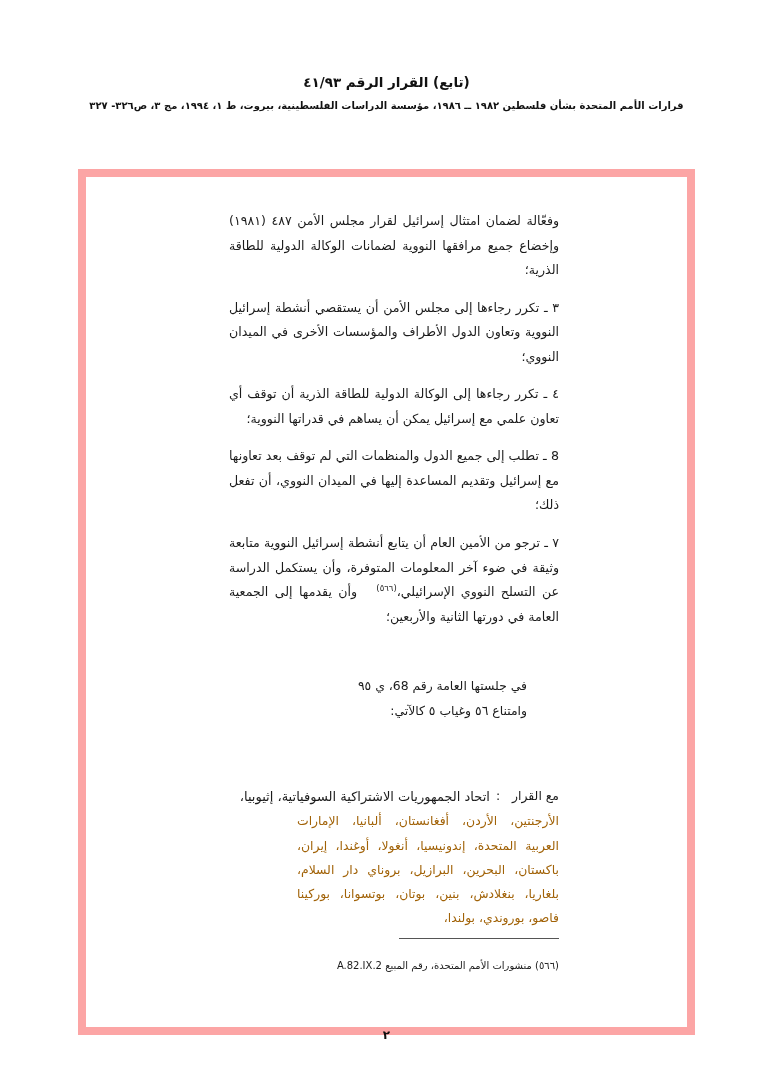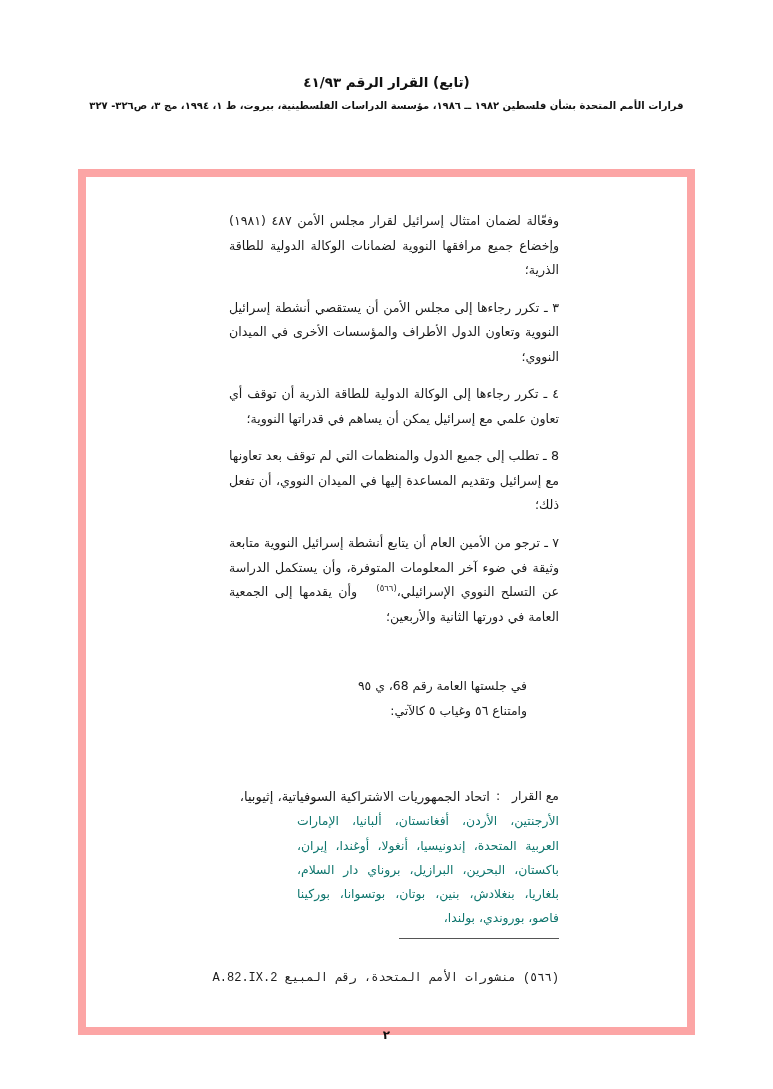--- a/index.html
+++ b/index.html
@@ -107,41 +107,40 @@
   .countries-text {
     font-size: 13px;
     line-height: 1.95;
     color: #1b1b1b;
     text-align: justify;
     flex: 1;
   }
   .countries-cont {
     font-size: 12.4px;
     line-height: 1.95;
-    color: #0f766e;
+    color: #a16207;
     text-align: justify;
     width: 262px;
     margin-right: 0;
   }
   .footnote-rule {
     position: absolute;
     bottom: 88px;
     right: 128px;
     width: 160px;
     border-top: 1px solid #555;
   }
   .footnote {
     position: absolute;
-    bottom: 42px;
+    bottom: 56px;
     right: 128px;
     width: 400px;
-    font-size: 12px;
-    color: #1b1b1b;
-    direction: rtl;
-    font-family: Liberation Mono, monospace;
+    font-size: 10px;
+    color: #1b1b1b;
+    direction: rtl;
   }
   .footnote .ltr {
     direction: ltr;
     unicode-bidi: embed;
     display: inline-block;
   }
   .page-number {
     position: absolute;
     top: 1028px;
     left: 0;

